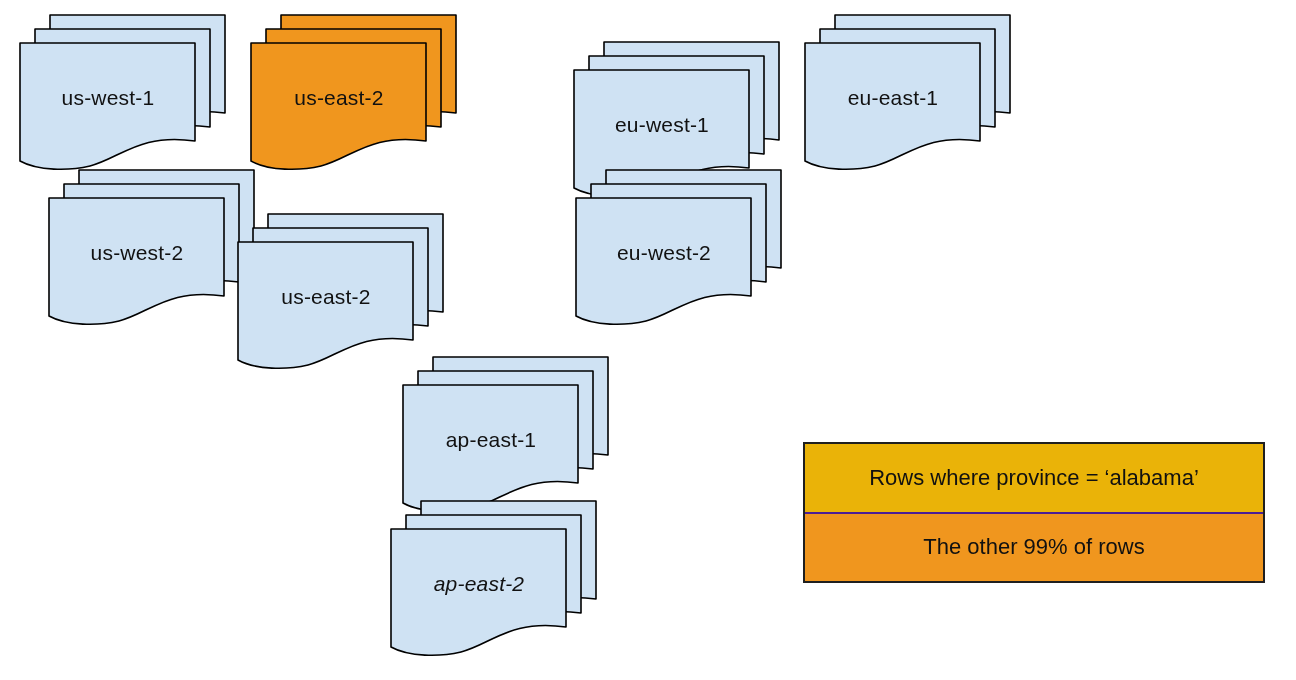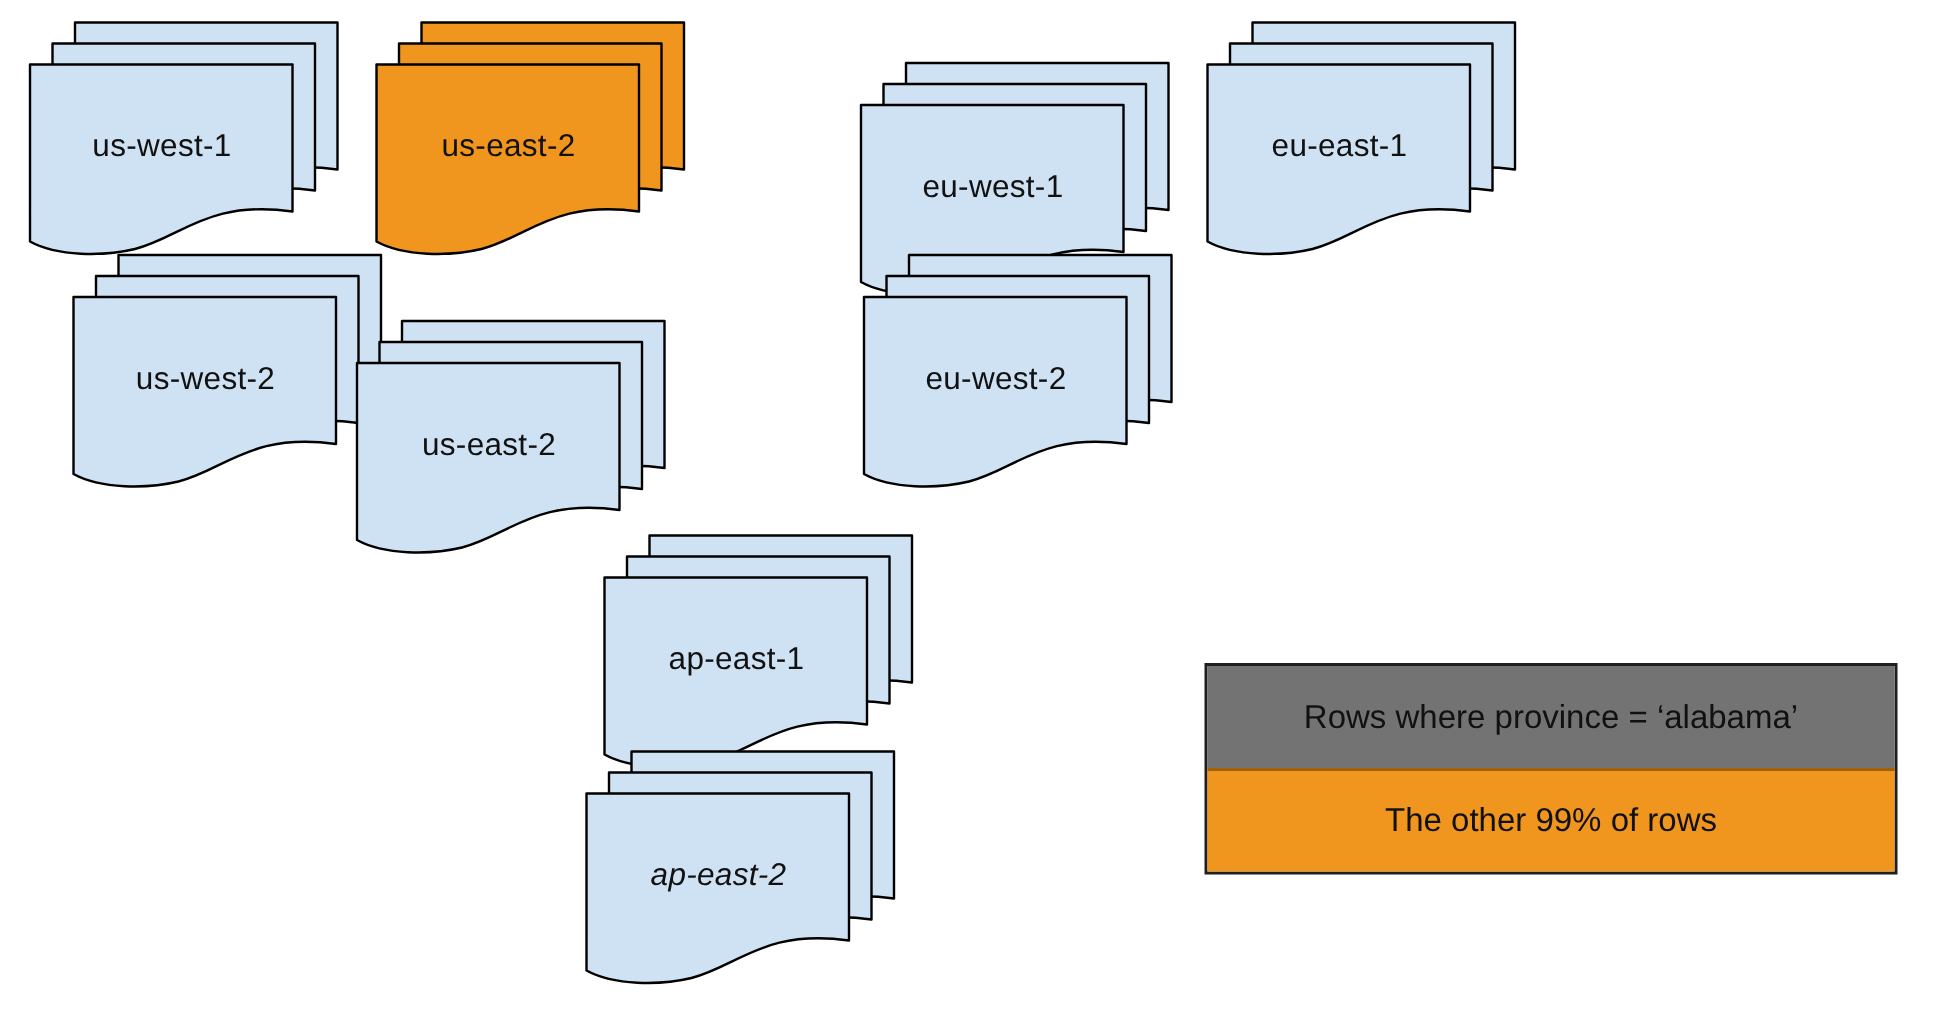--- a/index.html
+++ b/index.html
@@ -49,21 +49,21 @@
   }
   .legend-row {
     flex: 1;
     display: flex;
     align-items: center;
     justify-content: center;
     font-size: 22px;
     color: #111111;
   }
   .legend-row + .legend-row {
-    border-top: 2px solid #a16207;
+    border-top: 2px solid #4c1d95;
   }
   #defs-svg {
     position: absolute;
     width: 0;
     height: 0;
     overflow: hidden;
   }
 </style>
 </head>
 <body>
@@ -154,21 +154,21 @@
   <div class="stack" style="left: 390px; top: 500px; font-style: italic;">
     <svg width="208" height="162" style="fill: rgb(207, 226, 243);">
       <use href="#sheet" xlink:href="#sheet" x="30" y="0"></use>
       <use href="#sheet" xlink:href="#sheet" x="15" y="14"></use>
       <use href="#sheet" xlink:href="#sheet" x="0" y="28"></use>
     </svg>
     <span class="label">ap-east-2</span>
   </div>
 
   <div class="legend" style="left: 803px; top: 442px; width: 462px; height: 141px;">
-    <div class="legend-row" style="background: #737373;">
+    <div class="legend-row" style="background: #eab308;">
       <span>Rows where province = ‘alabama’</span>
     </div>
     <div class="legend-row" style="background: rgb(240, 150, 30);">
       <span>The other 99% of rows</span>
     </div>
   </div>
 
 </div>
 
 </body></html>

